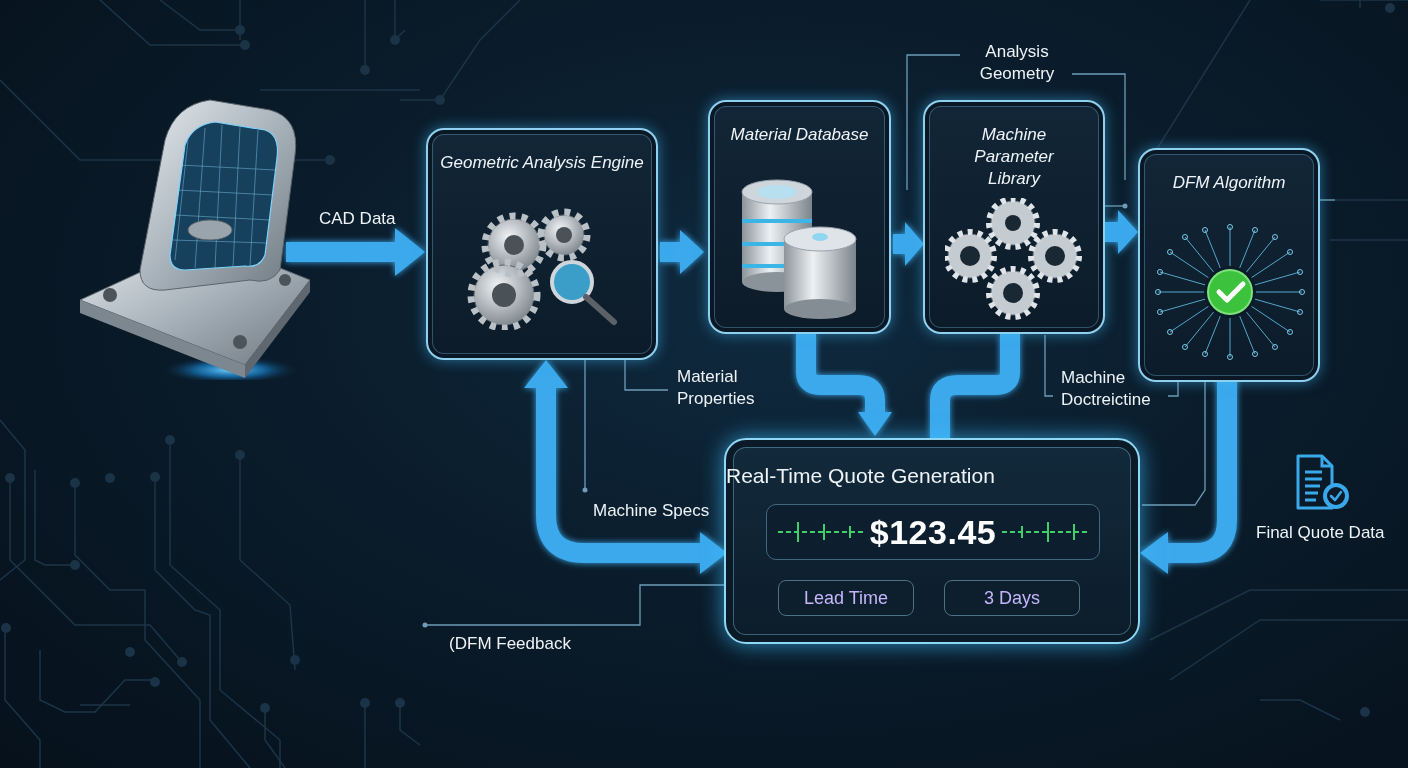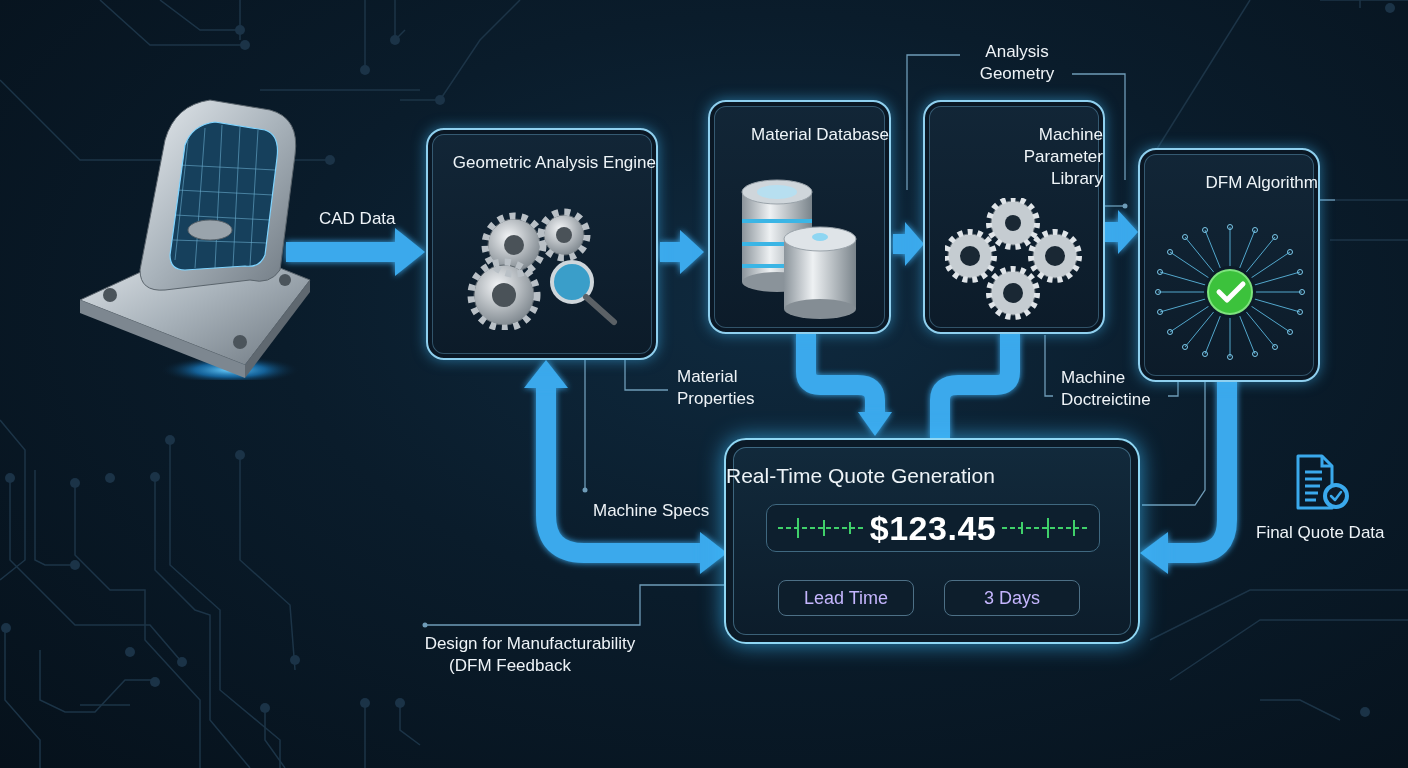--- a/index.html
+++ b/index.html
@@ -14,42 +14,42 @@
     svg.layer { position: absolute; left: 0; top: 0; }
 
     .node {
       position: absolute;
       border-radius: 18px;
       border: 2px solid #8fd0ef;
       background: linear-gradient(180deg, #122637 0%, #0c1b29 100%);
       box-shadow: 0 0 14px rgba(64, 180, 240, 0.55), inset 0 0 0 4px #0a1724, inset 0 0 0 5px rgba(120,190,225,0.35);
     }
     .node .title {
-      position: absolute; left: 0; right: 0; text-align: right;
-      color: #eef4f8; font-size: 17px; line-height: 22px;
+      position: absolute; left: 0; right: 0; text-align: center;
+      color: #eef4f8; font-size: 17px; line-height: 22px; font-style: italic;
     }
     .node .icon { position: absolute; }
 
     .label {
       position: absolute; color: #eef3f7; font-size: 17px; line-height: 22px;
     }
     .label.center { text-align: center; }
 
     .quote {
       position: absolute; left: 724px; top: 438px; width: 416px; height: 206px;
       border-radius: 22px; border: 2px solid #8fd7f4;
       background: linear-gradient(180deg, #122a3c 0%, #0c1c2a 100%);
       box-shadow: 0 0 22px rgba(60, 190, 255, 0.7), inset 0 0 0 7px #0b1a27, inset 0 0 0 8px rgba(130,200,235,0.4);
     }
     .quote .qtitle {
       position: absolute; left: 0; right: 0; top: 24px; text-align: left;
       font-size: 21px; color: #eef4f8;
     }
     .quote .price-box {
-      position: absolute; left: 40px; top: 64px; width: 334px; height: 48px;
+      position: absolute; left: 40px; top: 64px; width: 334px; height: 56px;
       border: 1px solid #3f6880; border-radius: 10px; background: #0d1f2e;
       display: flex; align-items: center; justify-content: center; gap: 6px;
     }
     .quote .price { font-size: 34px; font-weight: bold; color: #ffffff; letter-spacing: 0.5px; }
     .pulse { width: 86px; height: 24px; }
     .quote .pill {
       position: absolute; top: 140px; width: 136px; height: 36px;
       border: 1px solid #4d7086; border-radius: 8px; background: #0d1e2c;
       display: flex; align-items: center; justify-content: center;
       font-size: 18px; color: #c4b5fd;
@@ -373,21 +373,20 @@
   <div class="label" style="left:677px; top:366px;">
     <div>Material</div>
     <div>Properties</div>
   </div>
   <div class="label" style="left:593px; top:500px;">Machine Specs</div>
   <div class="label" style="left:1061px; top:367px;">
     <div>Machine</div>
     <div>Doctreictine</div>
   </div>
   <div class="label center" style="left:412px; top:633px; width:236px;">
-    <div>Design for Manufacturability</div>
     <div style="padding-right:40px;">(DFM Feedback</div>
   </div>
 
   <svg width="60" height="60" style="position:absolute; left:1292px; top:452px;">
     <path d="M6,4 L30,4 L40,14 L40,56 L6,56 Z" fill="none" stroke="#3aa9ec" stroke-width="3" stroke-linejoin="round"></path>
     <path d="M30,4 L30,14 L40,14" fill="none" stroke="#3aa9ec" stroke-width="3"></path>
     <g stroke="#3aa9ec" stroke-width="3">
       <line x1="13" y1="20" x2="30" y2="20"></line>
       <line x1="13" y1="27" x2="30" y2="27"></line>
       <line x1="13" y1="34" x2="28" y2="34"></line>

